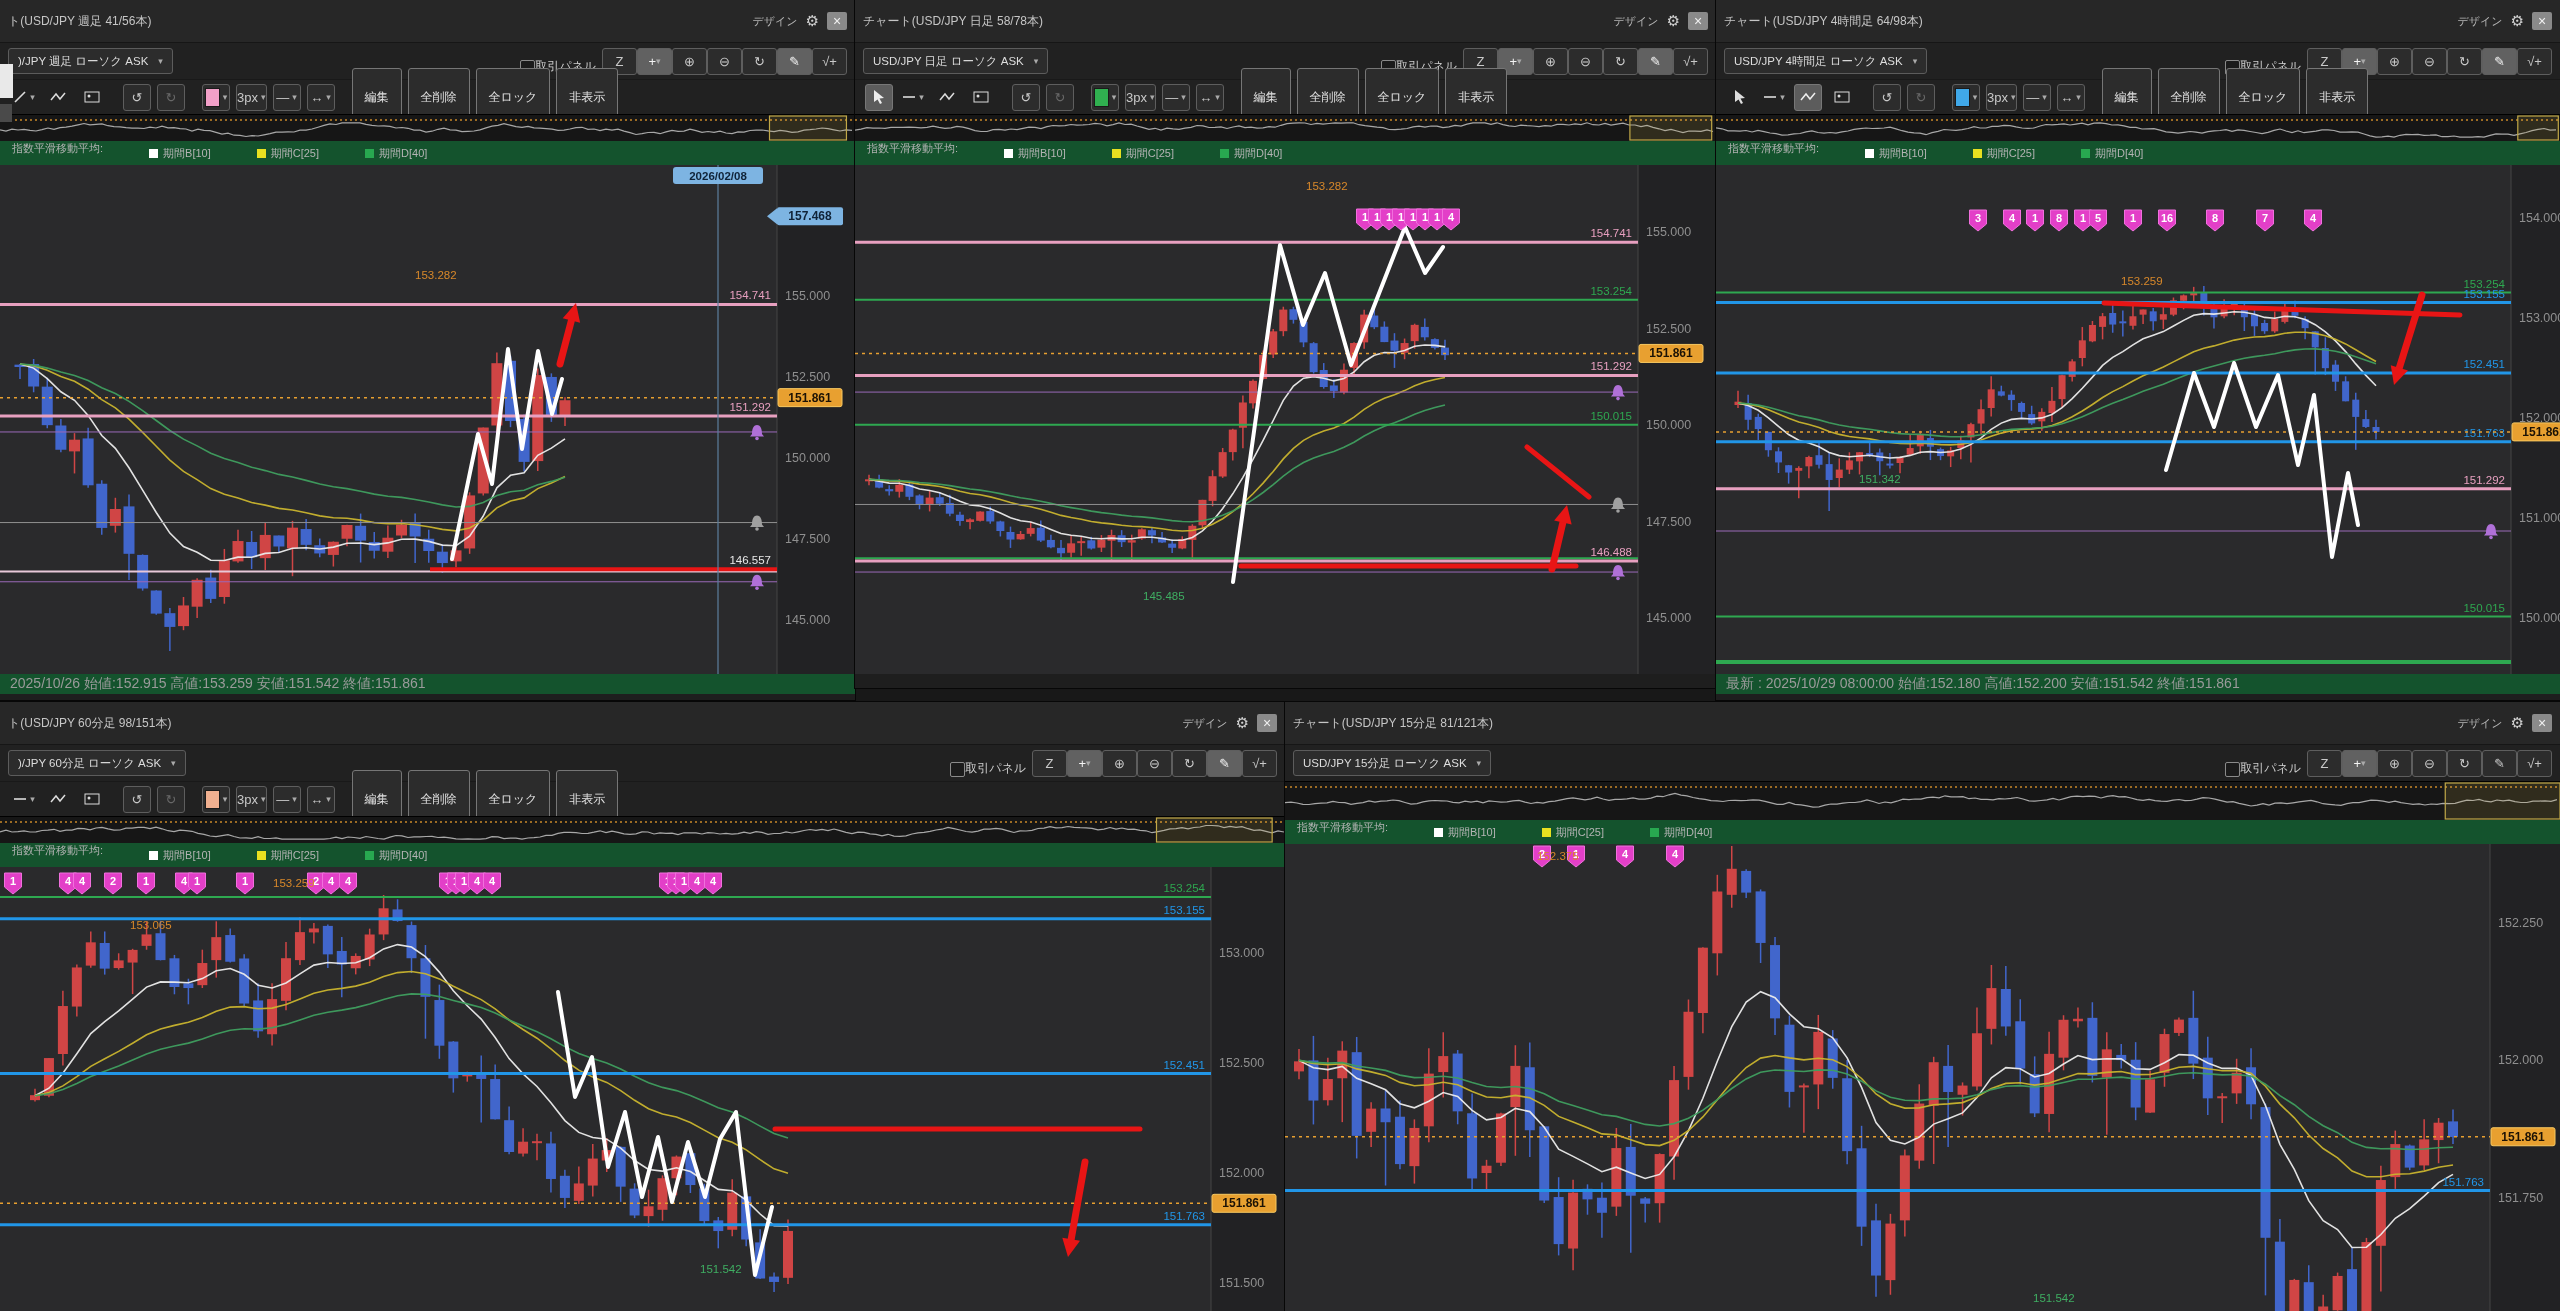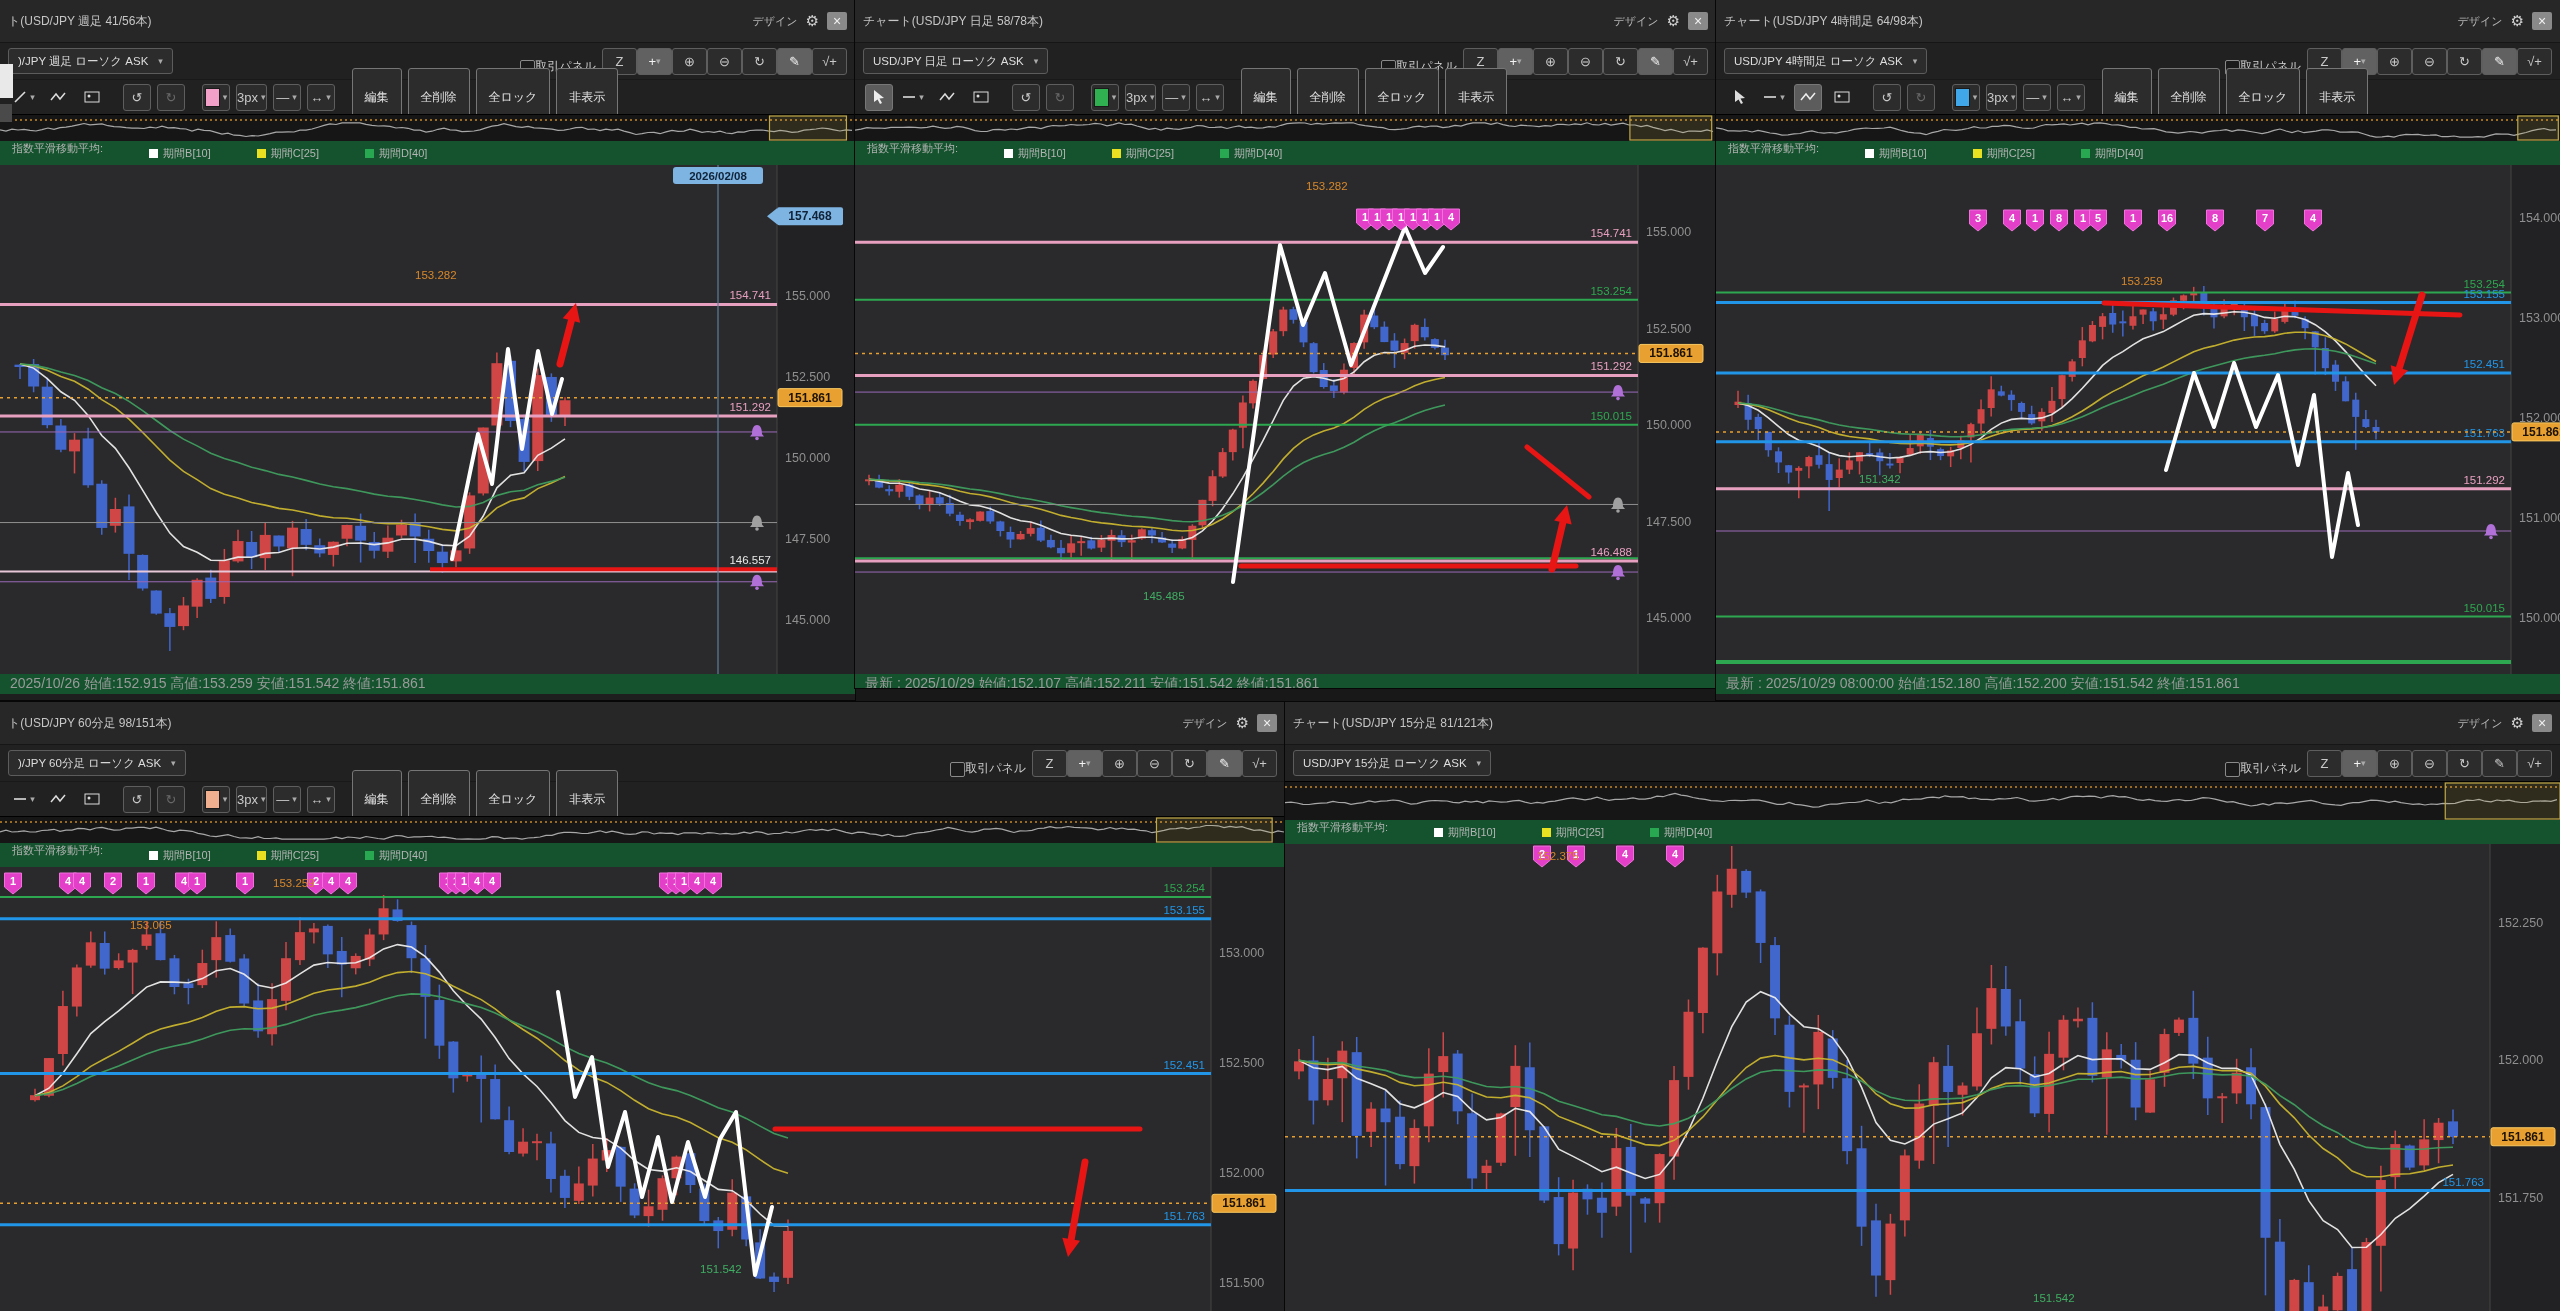--- a/index.html
+++ b/index.html
@@ -523,21 +523,20 @@
           <text x="558" y="56" fill="#fff" font-size="11" font-weight="bold" text-anchor="middle">1</text>
           <polygon points="561.5,44 578.5,44 578.5,58 570,65 561.5,58" fill="#e33fc8" stroke="#f070dc" stroke-width="1"></polygon>
           <text x="570" y="56" fill="#fff" font-size="11" font-weight="bold" text-anchor="middle">1</text>
           <polygon points="573.5,44 590.5,44 590.5,58 582,65 573.5,58" fill="#e33fc8" stroke="#f070dc" stroke-width="1"></polygon>
           <text x="582" y="56" fill="#fff" font-size="11" font-weight="bold" text-anchor="middle">1</text>
           <polygon points="587.5,44 604.5,44 604.5,58 596,65 587.5,58" fill="#e33fc8" stroke="#f070dc" stroke-width="1"></polygon>
           <text x="596" y="56" fill="#fff" font-size="11" font-weight="bold" text-anchor="middle">4</text>
           <text x="451" y="25" fill="#d8882a" font-size="11.5">153.282</text>
           <text x="288" y="435" fill="#3fae62" font-size="11.5">145.485</text>
         </svg></div>
-    <div class="status">最新 : 2025/10/29   始値:152.107   高値:152.211   安値:151.542   終値:151.861</div>
   </div>
 
   <div class="panel" id="p2" style="left:1716px;top:0;width:844px;height:700px">
     <div class="titlebar">
       <span class="title">チャート(USD/JPY 4時間足 64/98本)</span>
         <span class="spacer"></span>
       <span class="design">デザイン</span>
       <span class="gear">⚙</span>
       <span class="closebox">×</span>
     </div>

